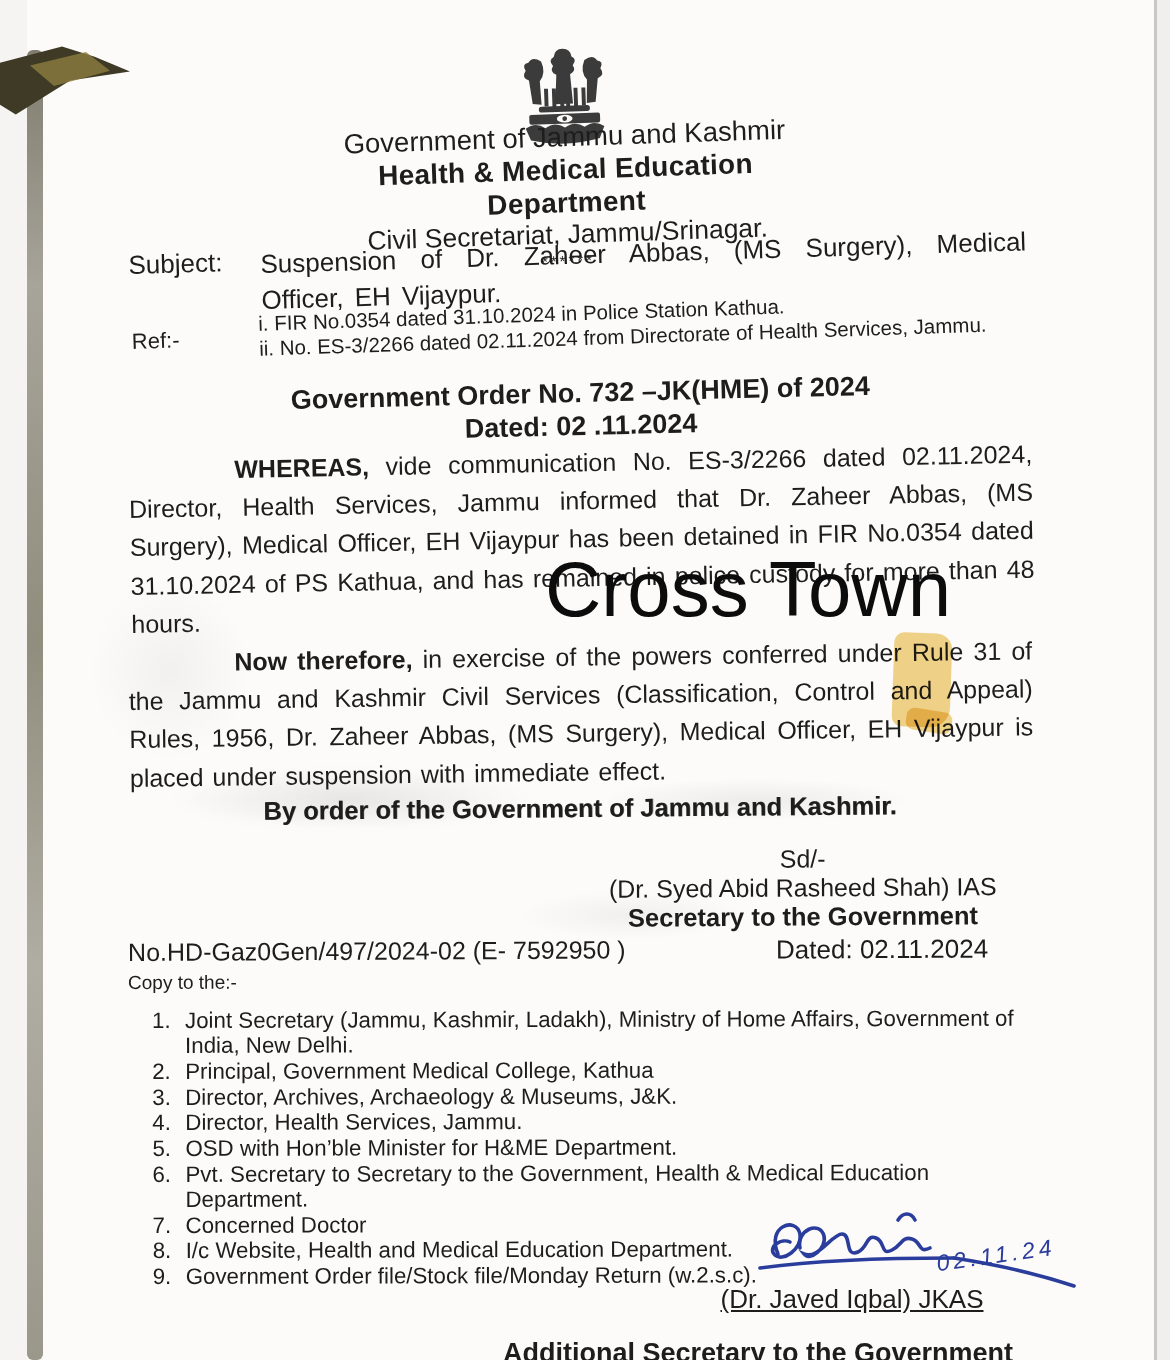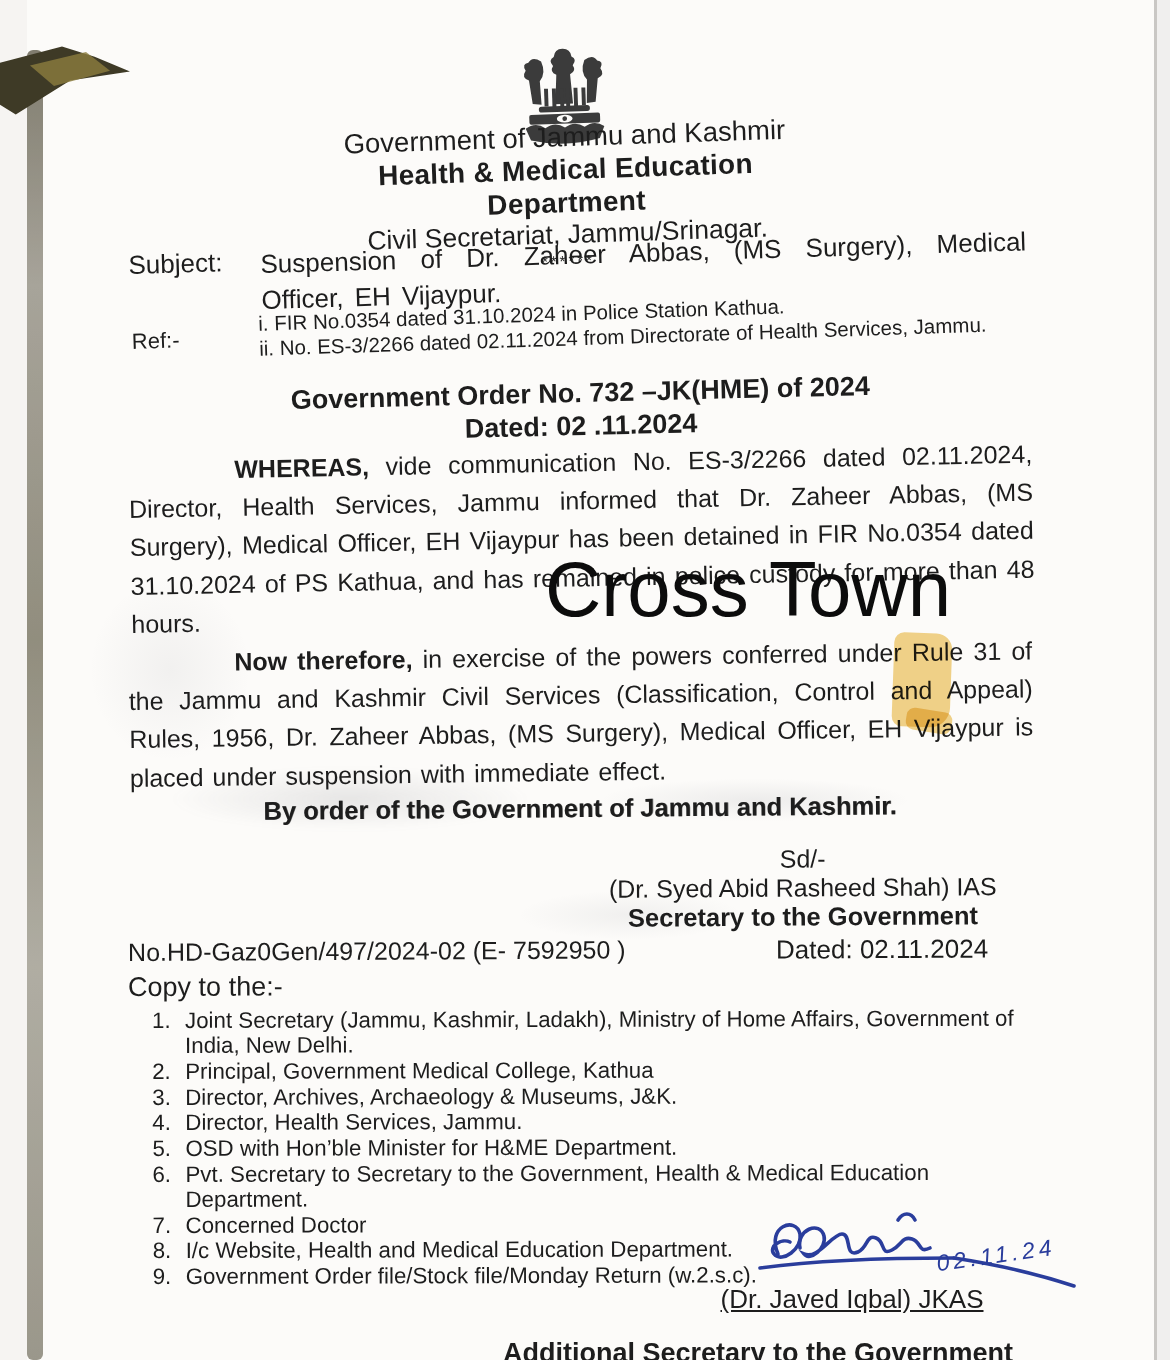--- a/index.html
+++ b/index.html
@@ -50,21 +50,21 @@
   .ref-row{display:flex;}
   .ref-label{width:127px;font-size:22px;flex:none;padding-top:13px;}
   .ref-items{font-size:20.5px;line-height:24.5px;}
   .order-title{font-size:27px;line-height:33px;font-weight:bold;}
   .para{font-size:25px;line-height:38.2px;text-align:justify;text-indent:106px;word-spacing:2px;}
   .byorder{font-size:25.5px;font-weight:bold;text-shadow:.6px 0 0 rgba(45,45,45,.55);}
   .sign1{font-size:25px;line-height:29px;}
   .sign1 .desig{font-weight:bold;font-size:25.5px;}
   .refline{display:flex;width:902px;font-size:25px;}
   .refline .dated{margin-left:auto;padding-right:42px;font-size:26px;}
-  .copylabel{font-size:27px;}
+  .copylabel{font-size:19px;}
   .copy-item{display:flex;font-size:22.3px;line-height:25.2px;margin-bottom:.5px;}
   .copy-num{width:33px;flex:none;}
   .copy-text{flex:1;max-width:860px;}
   .javed{font-size:26px;text-decoration:underline;}
   .addl{font-size:27px;font-weight:bold;}
   
   .wm{position:absolute;color:#0c0c0c;font-size:78px;line-height:78px;letter-spacing:0;font-family:"Liberation Sans",sans-serif;}
   
   .sig-wrap{left:748px;top:1208px;width:340px;height:100px;}
   .sig-date{

